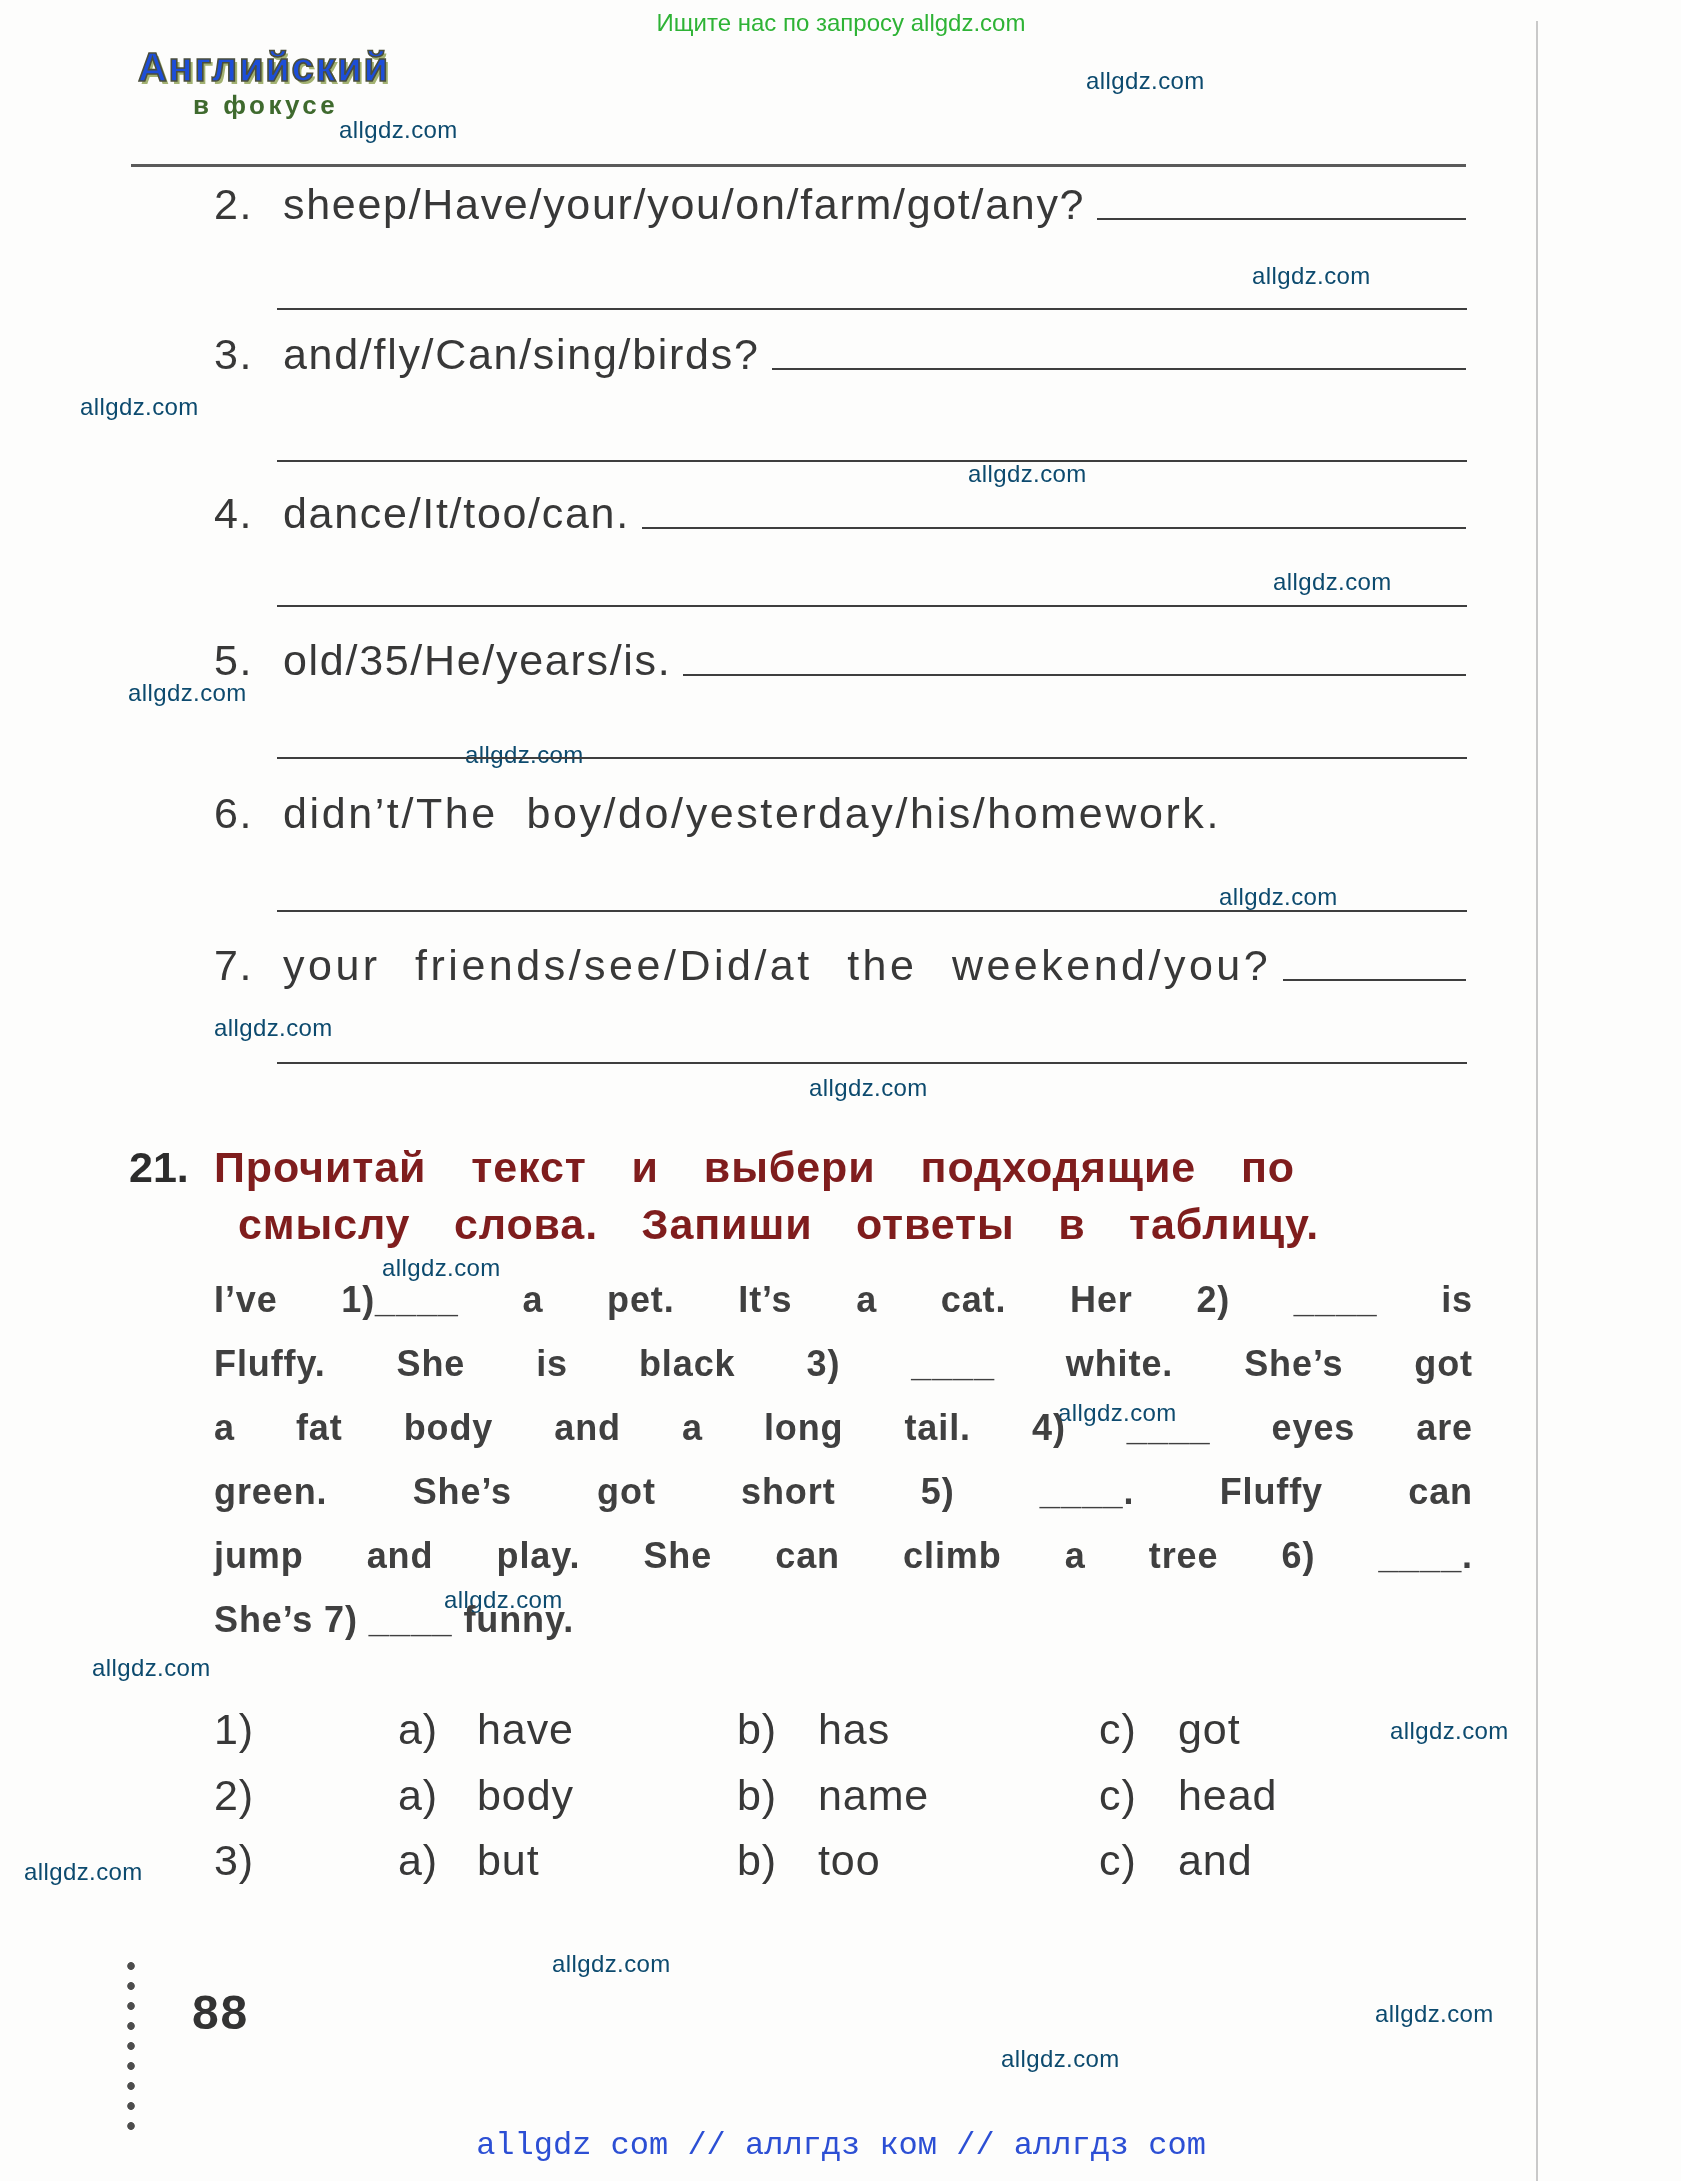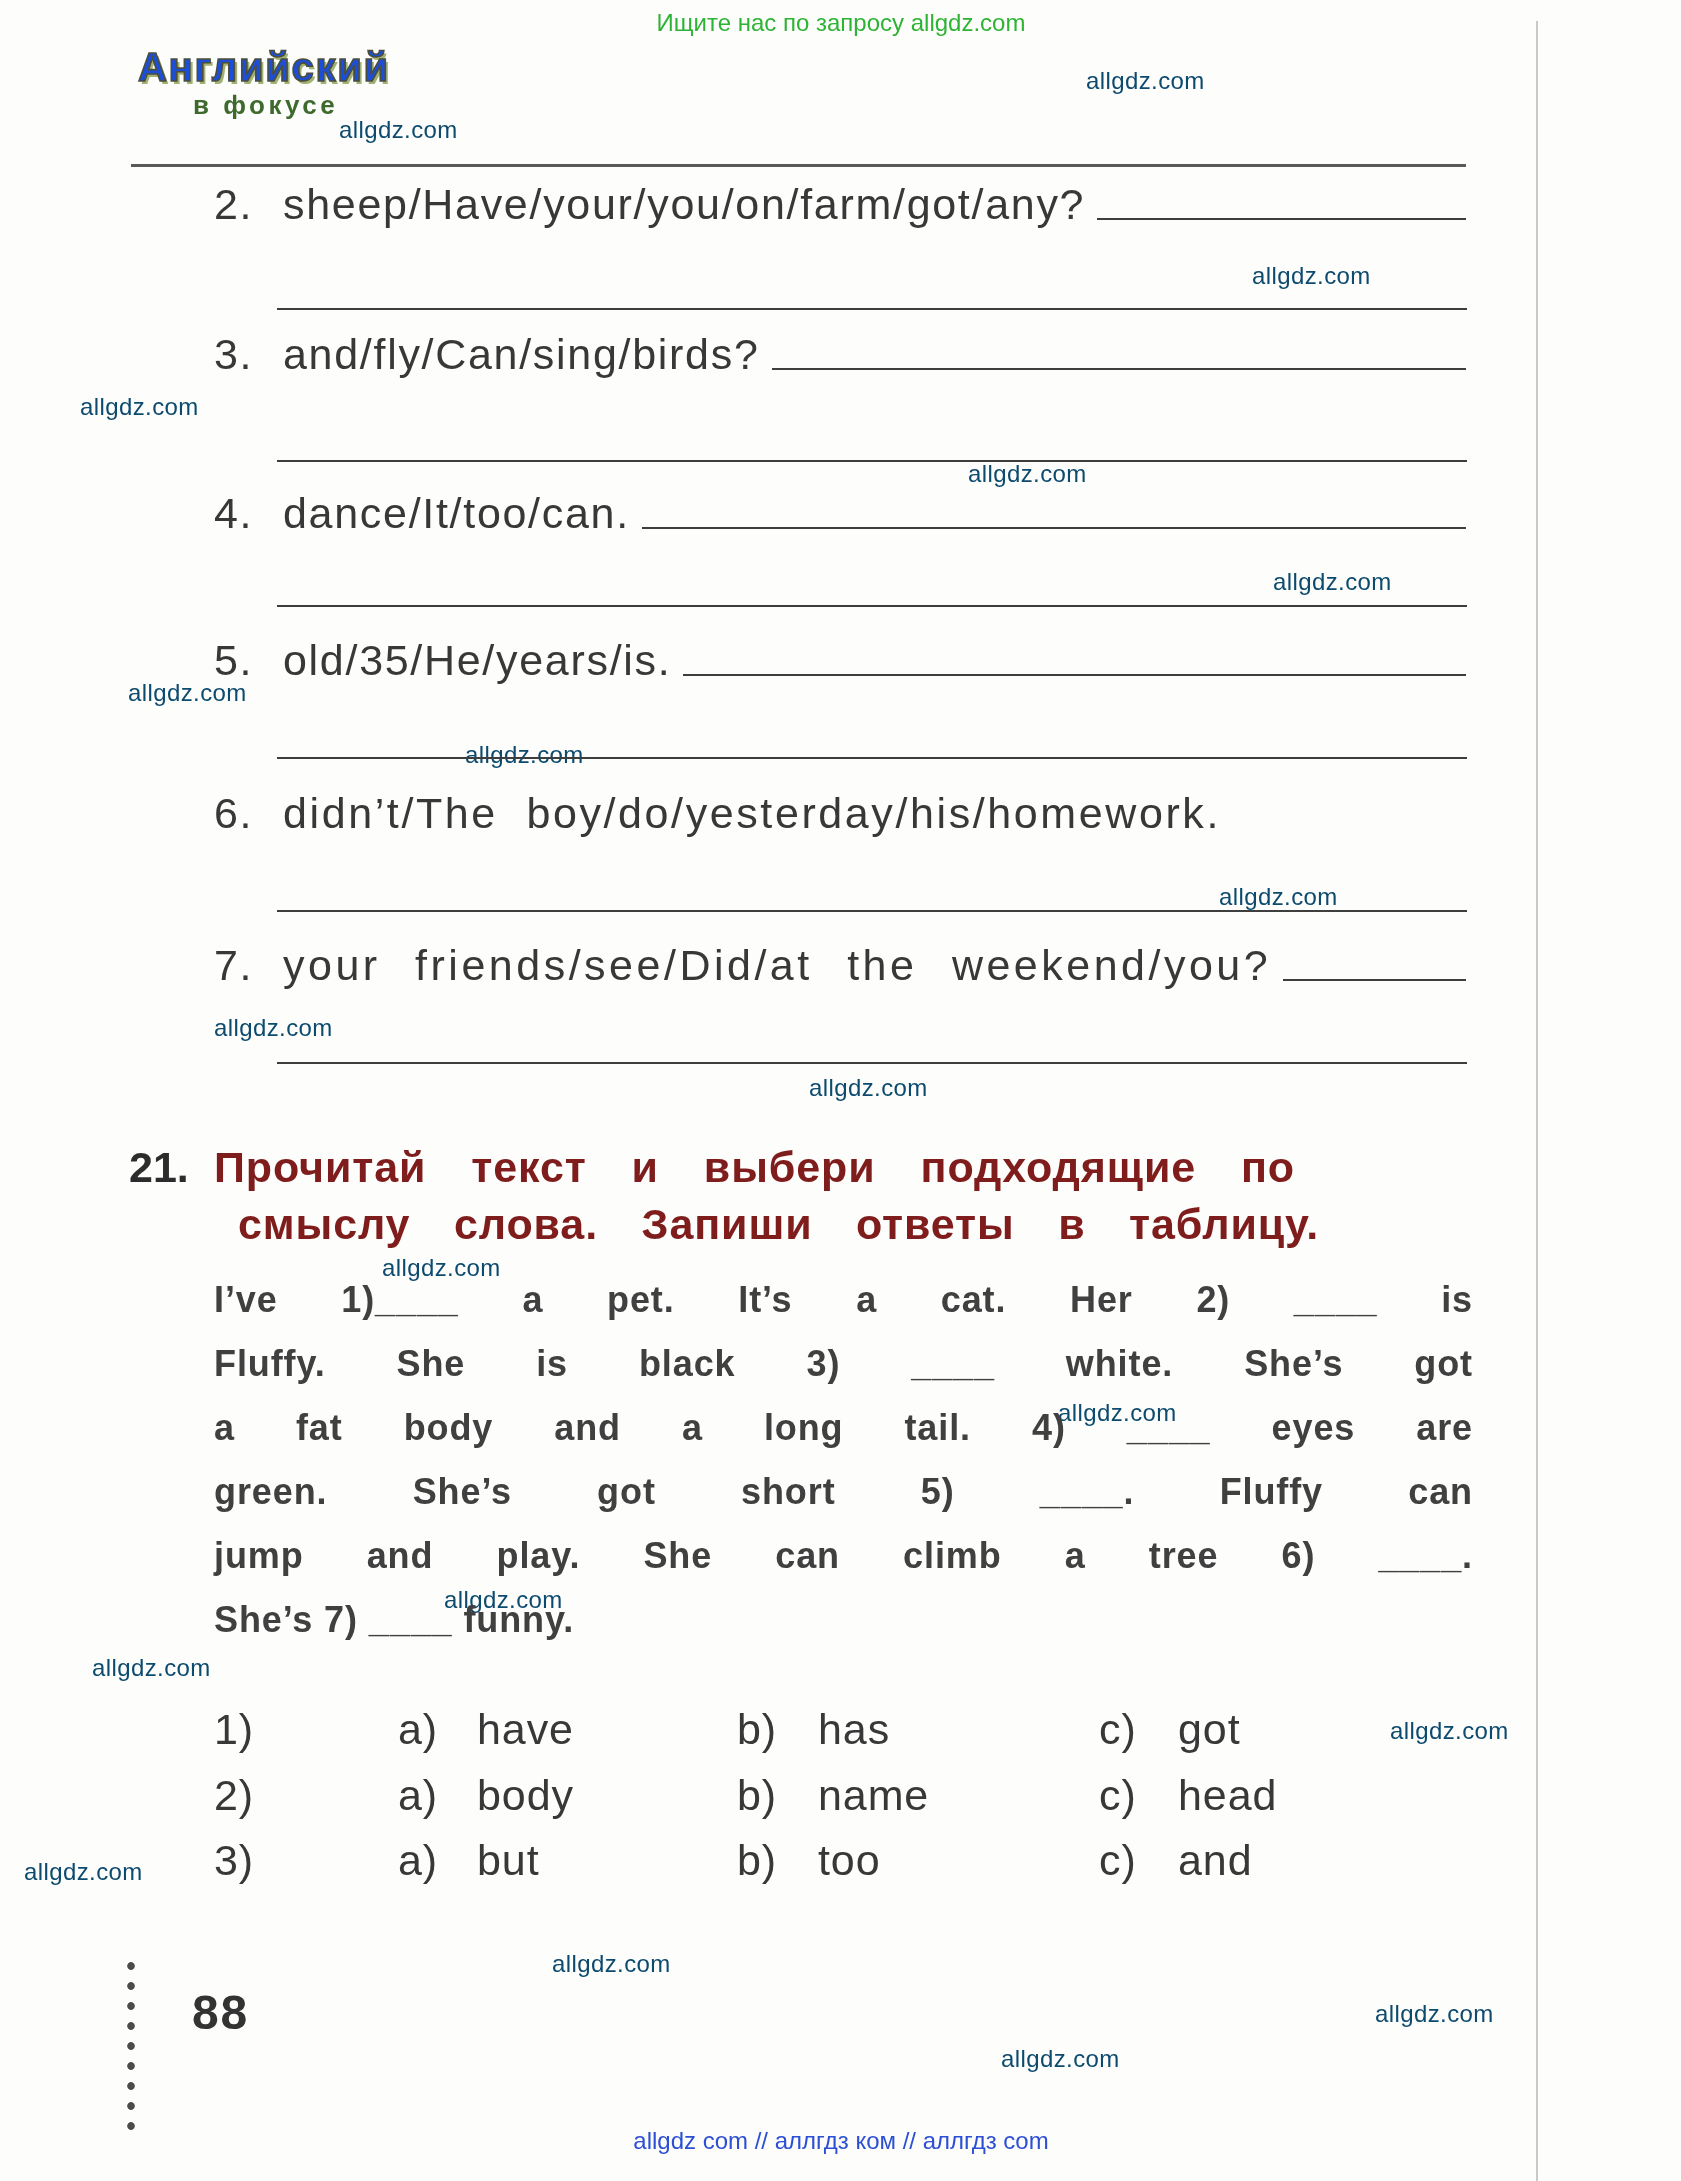--- a/index.html
+++ b/index.html
@@ -81,21 +81,21 @@
     position:absolute; left:126px; top:1956px; width:10.4px; height:175px;
     background-image:radial-gradient(circle, #4c4c4c 3.5px, transparent 4.3px);
     background-size:10.4px 20px; background-repeat:repeat-y;
   }
   .page-num {
     position:absolute; left:192px; top:1985px;
     font-size:48px; font-weight:bold; color:#333333; letter-spacing:1.7px;
   }
   .footer {
     position:absolute; left:0; top:2127px; width:100%;
-    text-align:center; font-size:24px; color:#2c4fd4;
+    text-align:center; font-size:32px; color:#2c4fd4;font-family:Liberation Mono, monospace;
   }
 </style>
 </head>
 <body>
 
 <div class="page">
 
   <div class="top-notice">Ищите нас по запросу allgdz.com</div>
 
   <div class="logo">

